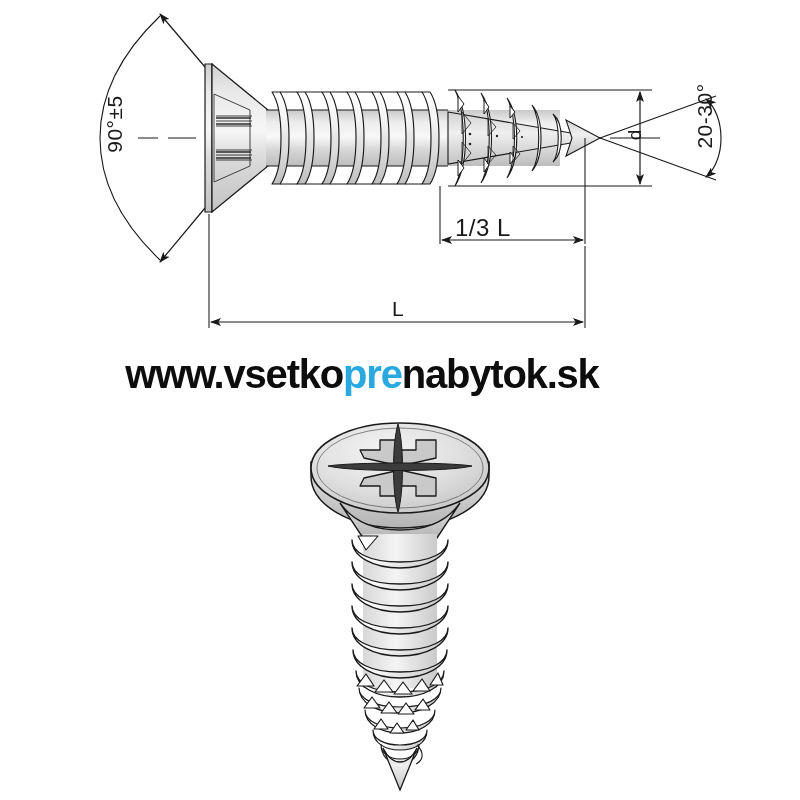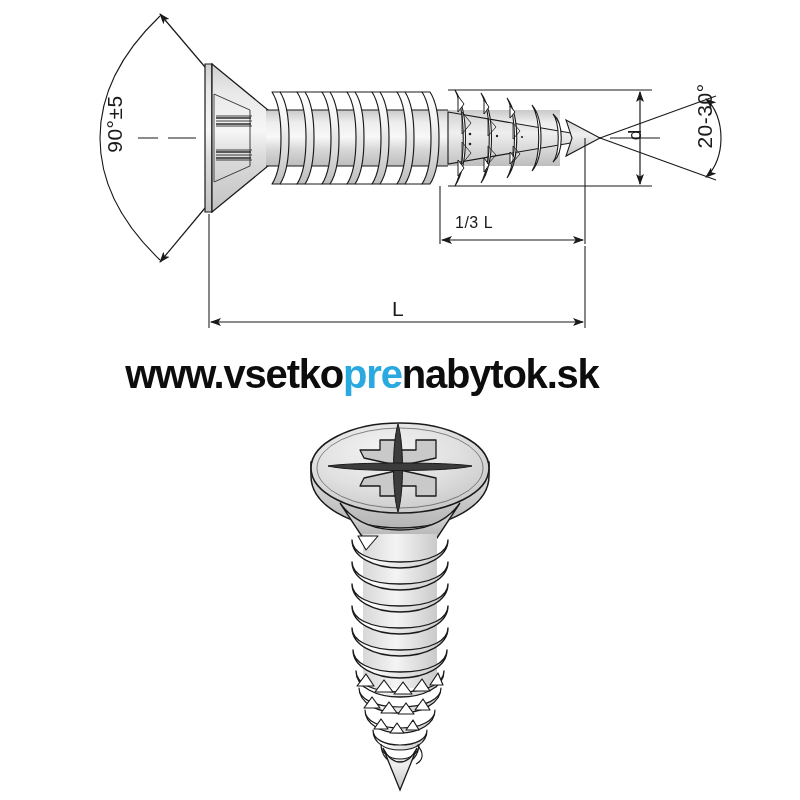--- a/index.html
+++ b/index.html
@@ -12,21 +12,21 @@
   .lbl{
     position:absolute;
     font-family:"Liberation Sans",sans-serif;
     color:#1a1a1a;
     white-space:nowrap;
     user-select:none;
   }
   #lbl-head-angle{left:86px;top:112px;font-size:21px;transform:rotate(-90deg);transform-origin:center center;letter-spacing:0.5px;}
   #lbl-diameter{left:630px;top:124px;font-size:19px;transform:rotate(-90deg);transform-origin:center center;}
   #lbl-point-angle{left:672px;top:104px;font-size:21px;transform:rotate(-90deg);transform-origin:center center;letter-spacing:0.5px;}
-  #lbl-third-l{left:455px;top:214px;font-size:16px;letter-spacing:0.5px;text-align:right;}
+  #lbl-third-l{left:455px;top:214px;font-size:24px;letter-spacing:0.5px;text-align:right;}
   #lbl-total-l{left:392px;top:297px;font-size:21px;}
 
   #watermark{
     position:absolute;left:0;top:352px;width:724px;
     text-align:center;
     font-family:"Liberation Sans",sans-serif;
     font-weight:bold;
     font-size:40px;
     letter-spacing:-1.2px;
     color:#0d0d0d;

